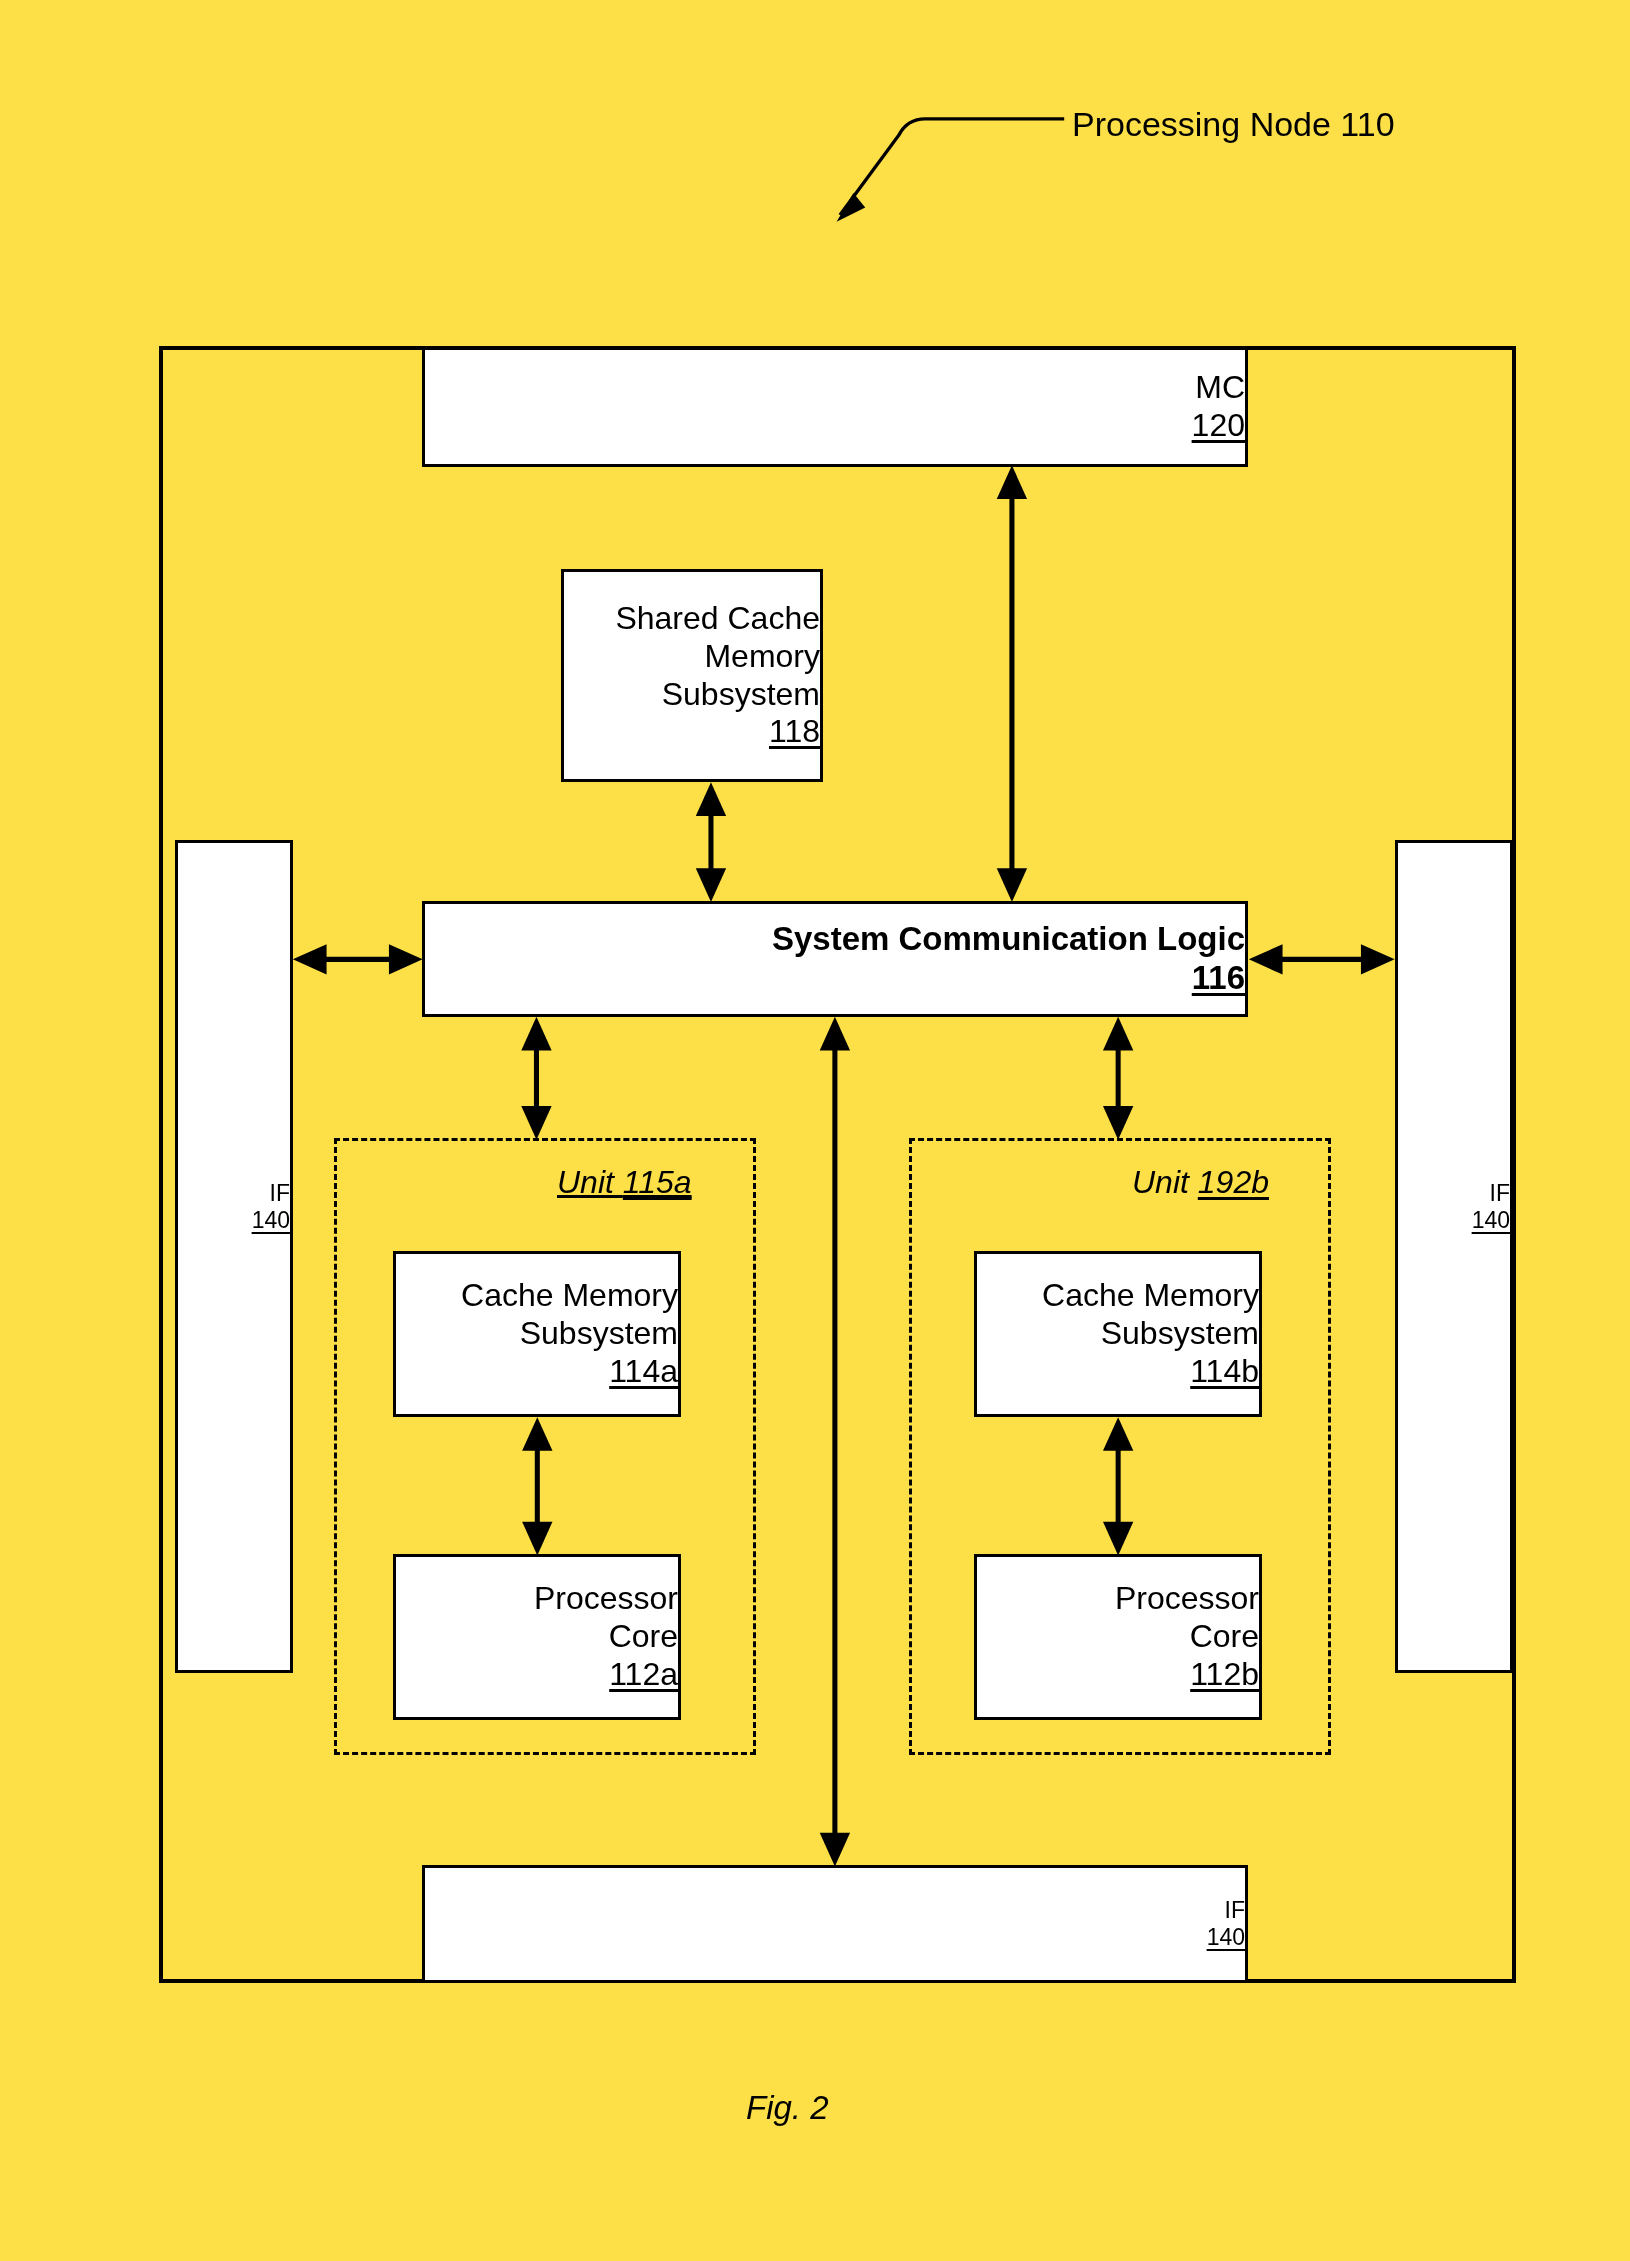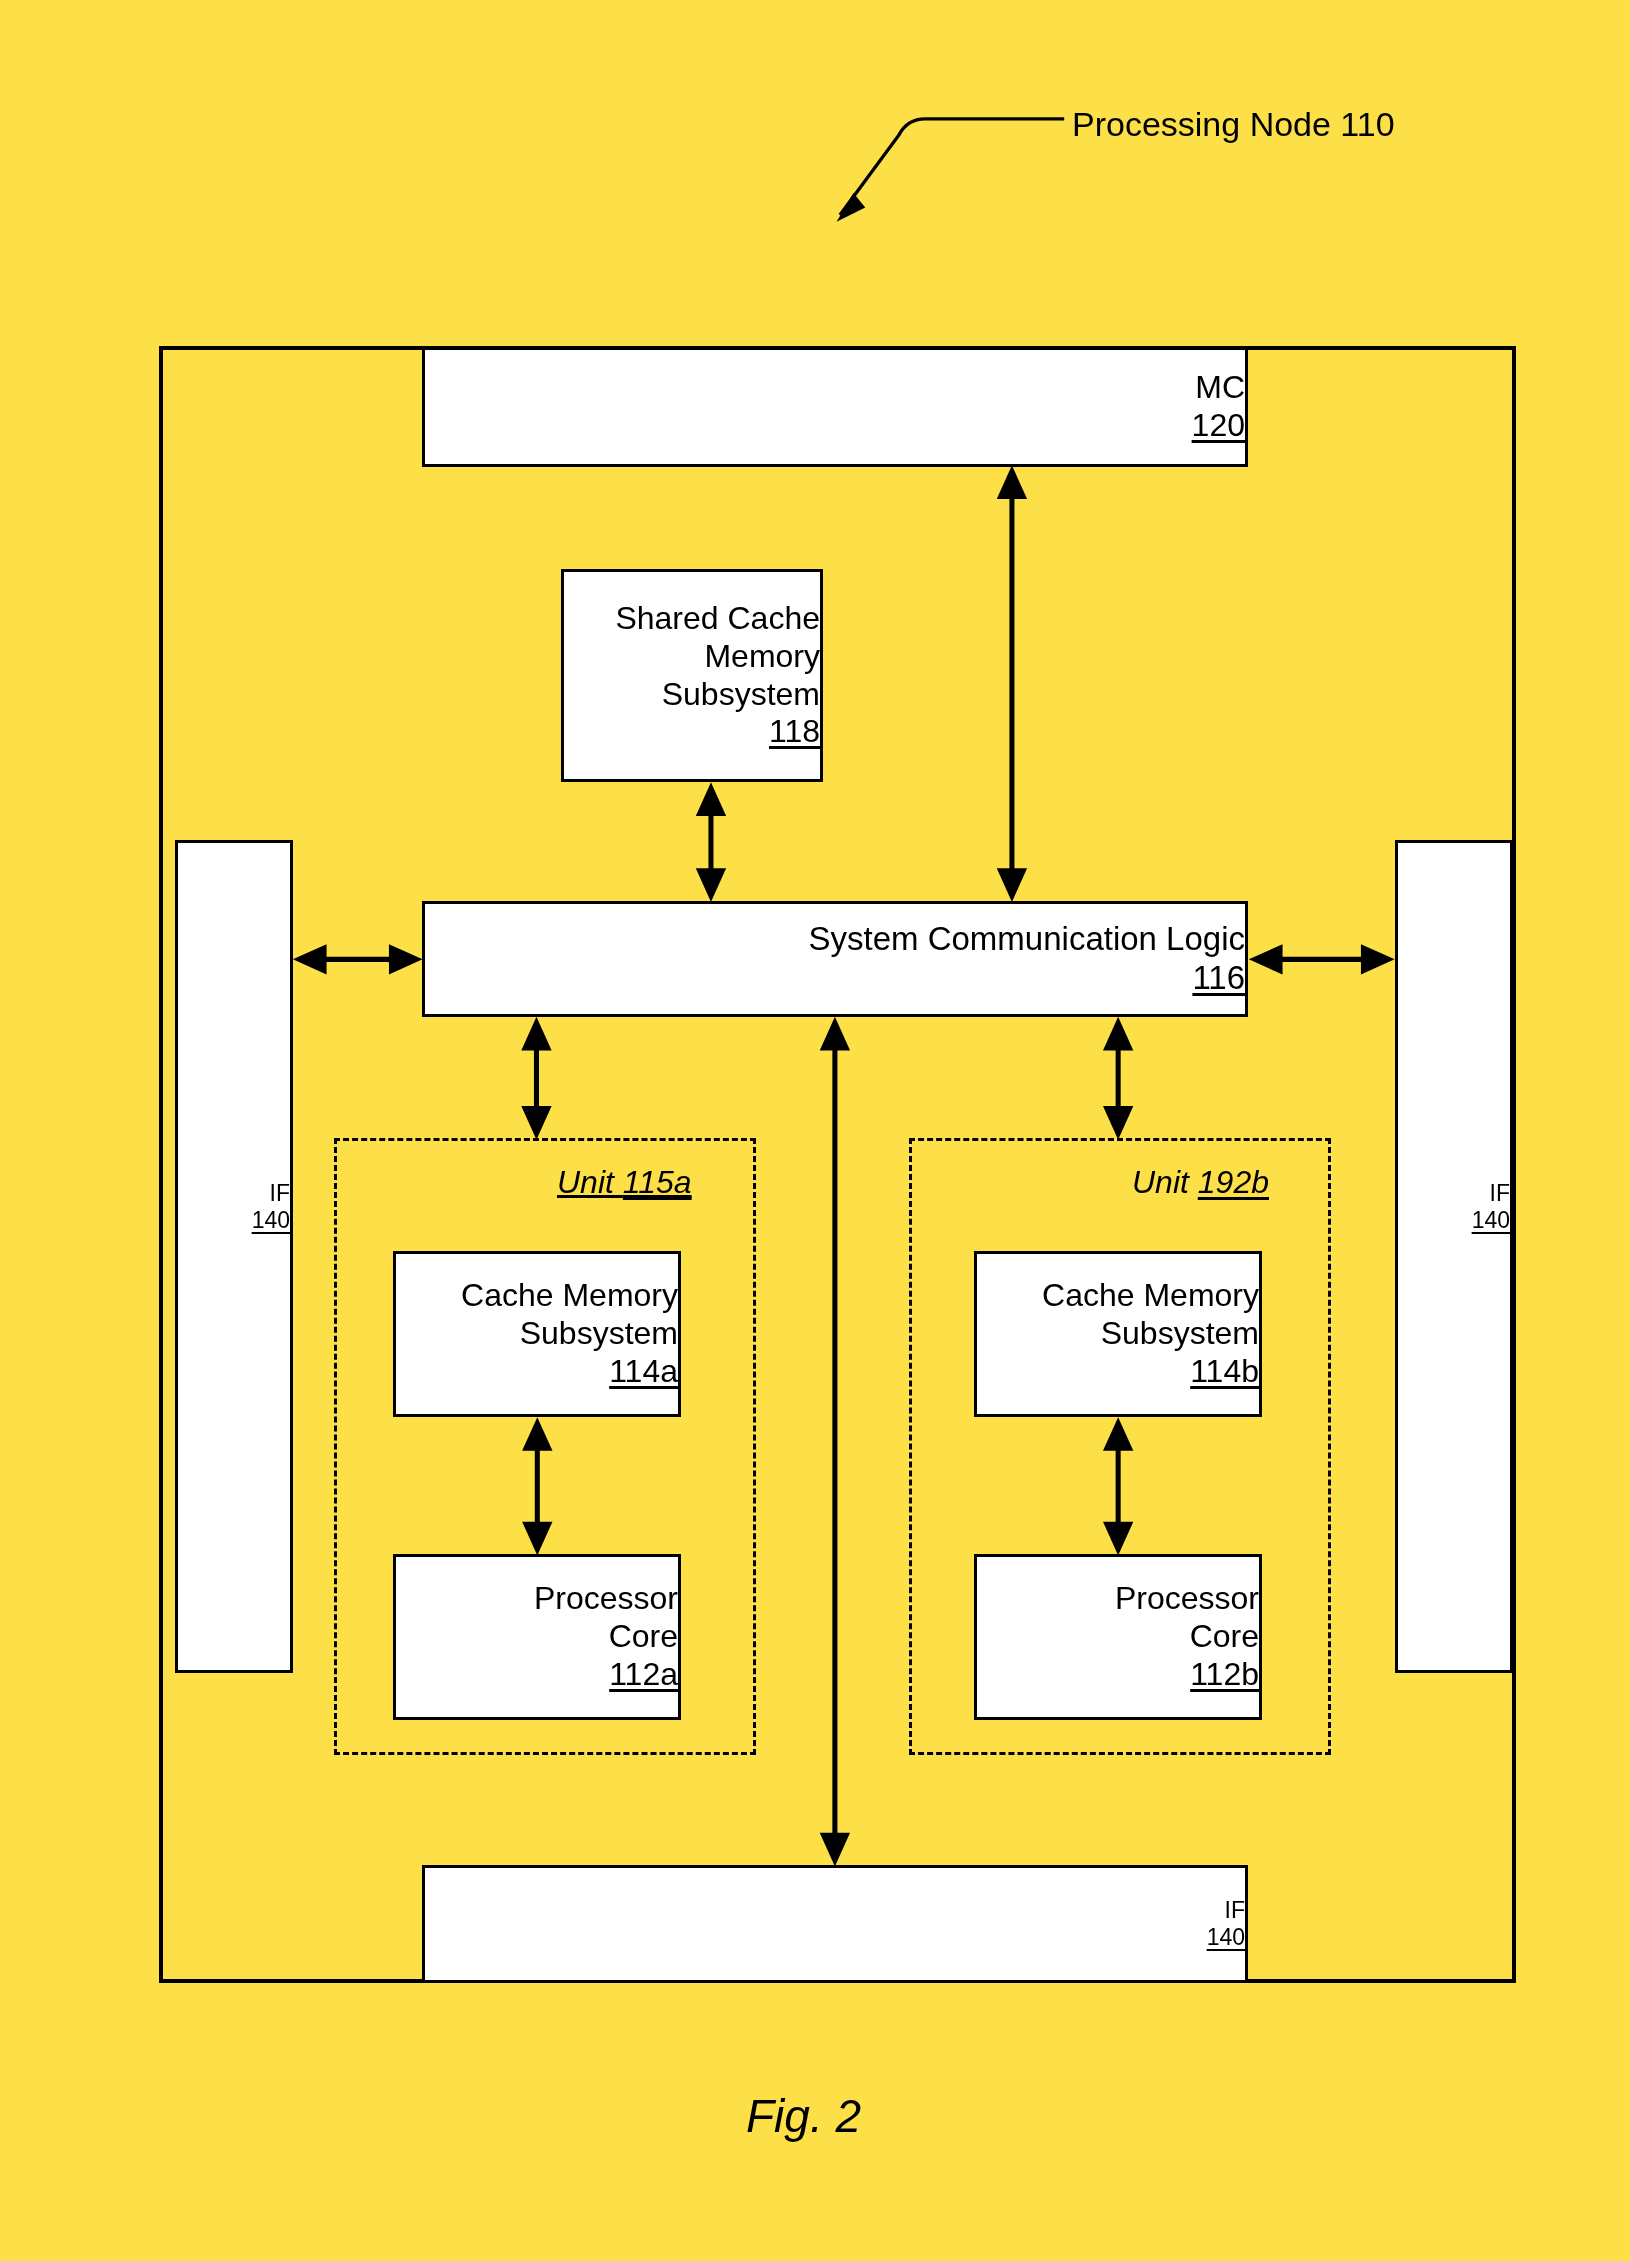--- a/index.html
+++ b/index.html
@@ -44,25 +44,25 @@
     border: 4.2px solid #000;
     background: transparent;
     z-index: 1;
   }
 
   .label-line { display: block; white-space: nowrap; }
   .ref { text-decoration: underline; text-underline-offset: 4.2px; }
 
   
   .t-box   { font-size: 32px; }
-  .t-scl   { font-size: 33px; }
+  .t-scl   { font-size: 33px; font-weight: bold; }
   .t-if    { font-size: 23px; }
   .t-unit  { font-size: 32px; font-style: italic; }
   .t-callout { font-size: 34px; }
-  .t-fig   { font-size: 46px; font-style: italic; }
+  .t-fig   { font-size: 33px; font-style: italic; }
 
   
   .ftext {
     position: absolute;
     white-space: nowrap;
     z-index: 8;
   }
 
   
   #arrows {

